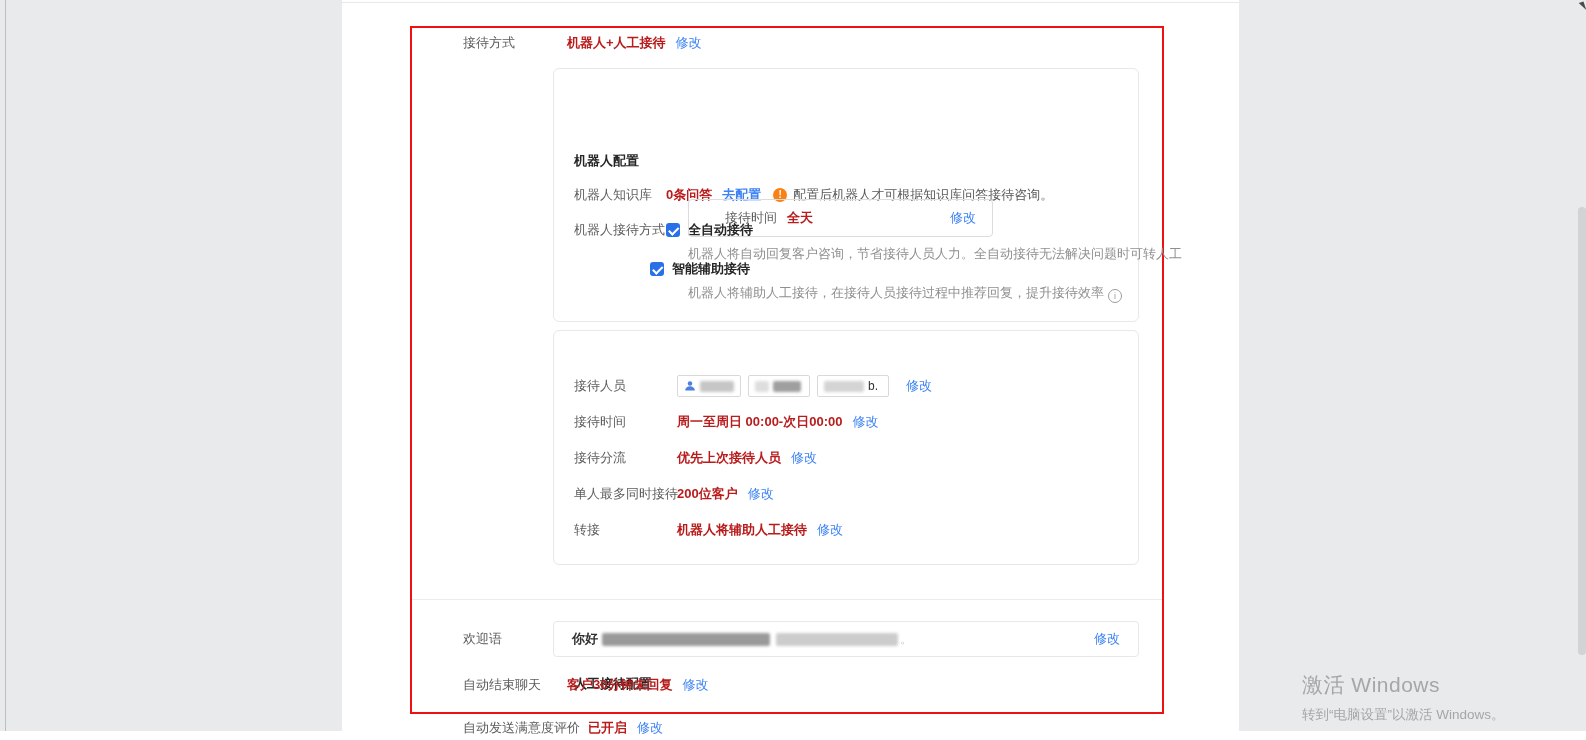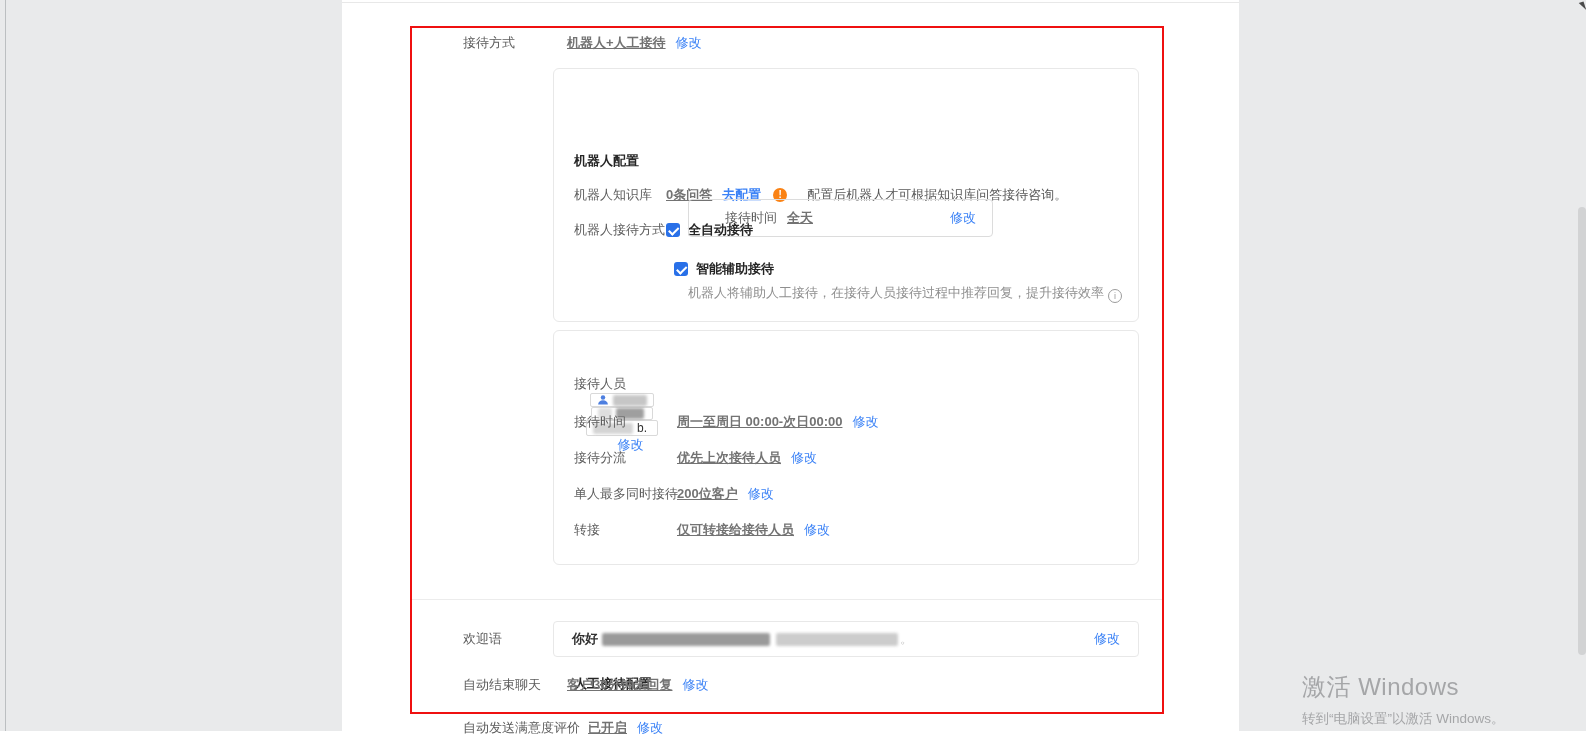--- a/index.html
+++ b/index.html
@@ -7,34 +7,34 @@
         font-family:"Liberation Sans","DejaVu Sans",sans-serif;font-size:13px;color:#262626;}
   .side{position:absolute;top:0;height:731px;background:#e9eaeb;}
   .side-left{left:0;width:342px;}
   .side-right{left:1239px;width:347px;}
   .edge-line{position:absolute;left:5px;top:0;width:1px;height:731px;background:#bcbfc1;}
   .top-line{position:absolute;left:342px;top:2px;width:897px;height:1px;background:#e8e8e8;}
   .scroll-thumb{position:absolute;left:1578px;top:207px;width:8px;height:448px;background:#d2d3d4;border-radius:4px;}
   .cursor-mark{position:absolute;left:1580px;top:2px;width:0;height:0;
         border-left:5px solid transparent;border-top:9px solid #4a4a4a;transform:rotate(-18deg);}
   .watermark{position:absolute;left:1302px;top:671px;color:#a5a6a8;}
-  .wm-title{font-size:24px;letter-spacing:.5px;}
+  .wm-title{font-size:21px;letter-spacing:.5px;}
   .wm-sub{font-size:13.5px;margin-top:7px;}
   .red-box{position:absolute;left:410px;top:26px;width:754px;height:688px;
         border:2px solid #ef1010;box-sizing:border-box;pointer-events:none;}
   
   .lab{color:#5d5d5d;margin-left:20px;}
-  .val{color:#737373;font-weight:bold;text-decoration:underline;}
+  .val{color:#b91c1c;font-weight:bold;}
   .link{color:#3b82f6;cursor:pointer;}
   .row-outer{position:absolute;display:flex;align-items:center;height:16px;white-space:nowrap;}
   .lab-w104{width:104px;flex:none;}
   .lab-w125{width:125px;flex:none;}
   .ml10{margin-left:10px;}
   .ml12{margin-left:12px;}
-  .ml6{margin-left:20px;}
+  .ml6{margin-left:6px;}
   
   .card{position:absolute;left:553px;width:586px;background:#fff;border:1px solid #e8e8e8;
         border-radius:6px;box-sizing:border-box;}
   #card-robot{top:68px;height:254px;}
   #card-manual{top:330px;height:235px;}
   .heading{position:absolute;left:20px;font-weight:bold;color:#262626;}
   .crow{position:absolute;left:20px;display:flex;align-items:center;height:16px;white-space:nowrap;}
   .clab1{width:92px;flex:none;color:#5d5d5d;}
   .clab2{width:103px;flex:none;color:#5d5d5d;}
   .cdesc{position:absolute;left:134px;color:#8f8f8f;white-space:nowrap;}
@@ -103,42 +103,43 @@
       <span class="warn-ic ml12"></span>
       <span class="lab ml6" style="color:#595959;">配置后机器人才可根据知识库问答接待咨询。</span>
     </div>
 
     <div class="crow" style="top:153px;">
       <span class="clab1">机器人接待方式</span>
       <span class="cb"></span>
       <span class="cb-label">全自动接待</span>
     </div>
 
+    <div class="cdesc" style="top:176px;">机器人将自动回复客户咨询，节省接待人员人力。全自动接待无法解决问题时可转人工</div>
 
     <div class="time-box">
       <span class="lab">接待时间</span>
       <span class="val ml10">全天</span>
       <span class="spacer"></span>
       <span class="link">修改</span>
     </div>
 
-    <div class="crow" style="left:120px;top:192px;">
+    <div class="crow" style="left:96px;top:192px;">
       <span class="cb"></span>
       <span class="cb-label">智能辅助接待</span>
     </div>
 
     <div class="cdesc" style="top:215px;">
       <span>机器人将辅助人工接待，在接待人员接待过程中推荐回复，提升接待效率</span><span class="info-ic"></span>
     </div>
   </div>
 
   <div class="card" id="card-manual">
     <div class="heading" style="top:344px;">人工接待配置</div>
 
-    <div class="crow" style="top:44px;height:22px;flex-direction:column;">
+    <div class="crow" style="top:44px;height:22px;">
       <span class="clab2">接待人员</span>
       <span class="chip" style="width:64px;">
         <svg class="user-svg" viewBox="0 0 16 16">
             <circle cx="8" cy="4.5" r="3" fill="#4d7fe0"></circle>
             <path d="M1.5 14c0-3.4 2.9-5.6 6.5-5.6s6.5 2.2 6.5 5.6z" fill="#4d7fe0"></path>
           </svg>
         <span class="blur-strip" style="width:38px;background:#c6c6c6;"></span>
       </span>
       <span class="chip" style="width:62px;">
         <span class="blur-strip" style="width:14px;background:#dedede;"></span>
@@ -164,21 +165,21 @@
     </div>
 
     <div class="crow" style="top:155px;">
       <span class="clab2">单人最多同时接待</span>
       <span class="val">200位客户</span>
       <span class="link ml10">修改</span>
     </div>
 
     <div class="crow" style="top:191px;">
       <span class="clab2">转接</span>
-      <span class="val">仅可转接给接待人员</span>
+      <span class="val">机器人将辅助人工接待</span>
       <span class="link ml10">修改</span>
     </div>
   </div>
 
   <div class="divider"></div>
 
   <div class="row-outer" style="left:443px;top:631px;">
     <span class="lab">欢迎语</span>
   </div>
   <div class="welcome-box">

